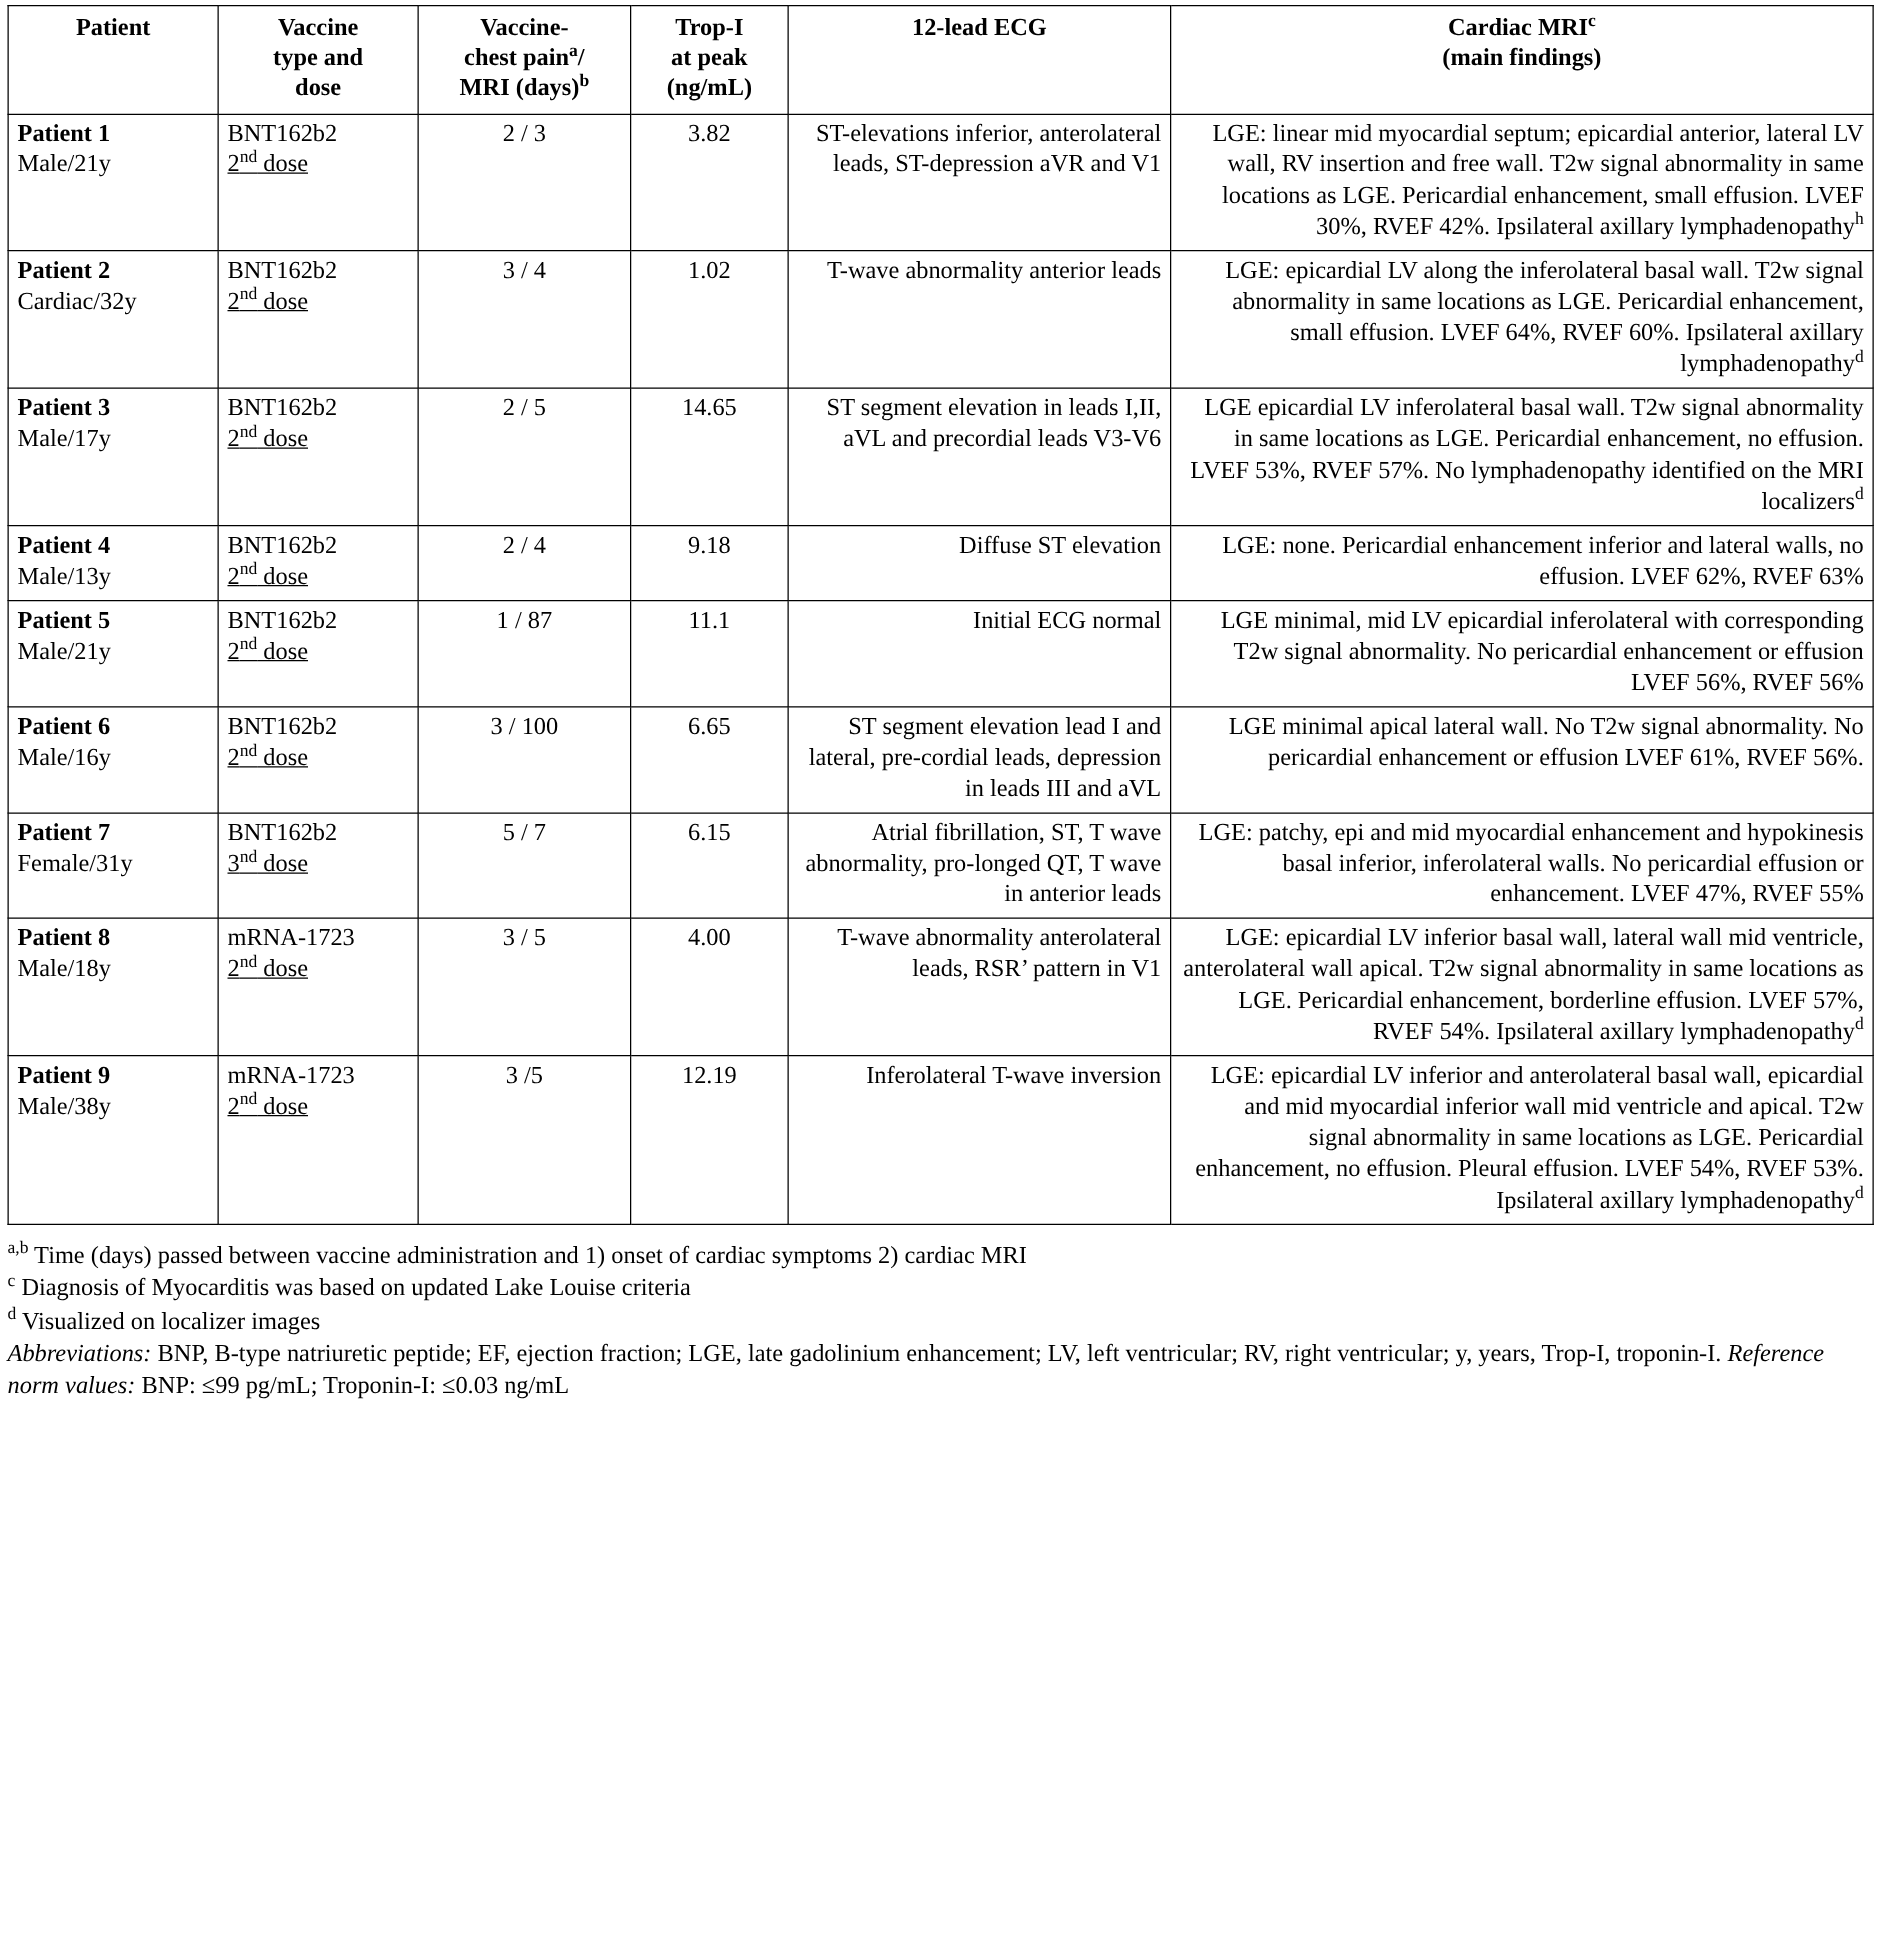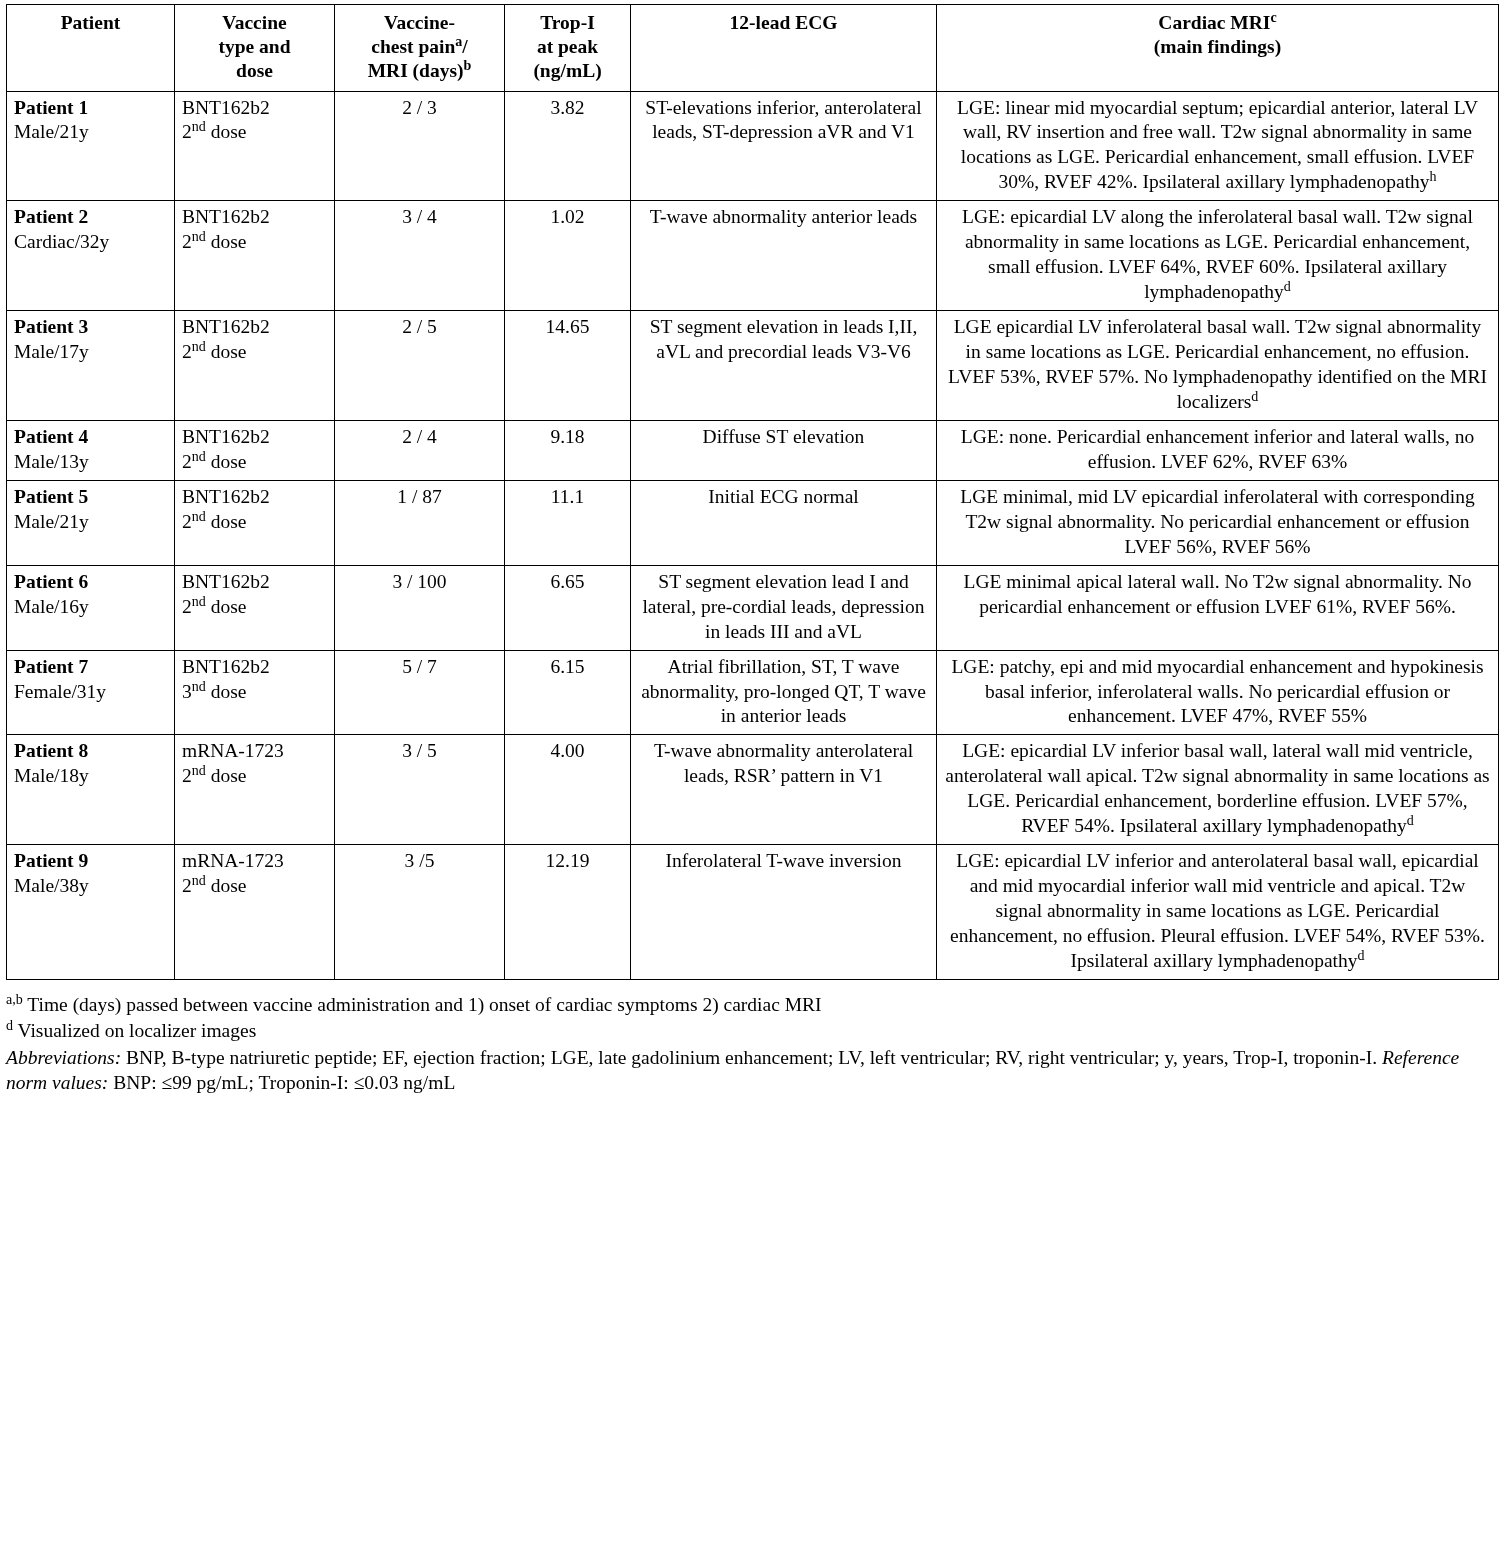--- a/index.html
+++ b/index.html
@@ -51,26 +51,26 @@
     font-weight: bold;
     display: block;
   }
   td.cell-patient .pdemo {
     display: block;
   }
   td.cell-vaccine {
     text-align: left;
   }
   td.cell-vaccine .vtype { display: block; }
-  td.cell-vaccine .vdose { display: block; }
+  td.cell-vaccine .vdose { display: block; text-decoration: underline; }
   td.cell-days, td.cell-trop {
     text-align: center;
   }
   td.cell-ecg, td.cell-mri {
-    text-align: center;
+    text-align: right;
     hyphens: none;
   }
   sup {
     font-size: 0.72em;
     vertical-align: super;
     line-height: 0;
   }
   .footnotes {
     width: 1492px;
     font-size: 19.5px;
@@ -268,17 +268,18 @@
         <td class="cell-trop">12.19</td>
         <td class="cell-ecg">Inferolateral T-wave inversion</td>
         <td class="cell-mri"><span>LGE: epicardial LV inferior and anterolateral basal wall, epicardial and mid myocardial inferior wall mid ventricle and apical. T2w signal abnormality in same locations as LGE. Pericardial enhancement, no effusion. Pleural effusion. LVEF 54%, RVEF 53%. Ipsilateral axillary lymphadenopathy</span><sup>d</sup></td>
       </tr>
 
     </tbody>
   </table>
 
   <div class="footnotes">
     <span class="fn"><span class="fnmark">a,b</span><span> Time (days) passed between vaccine administration and 1) onset of cardiac symptoms 2) cardiac MRI</span></span>
+    <span class="fn"><span class="fnmark">c</span><span> Diagnosis of Myocarditis was based on updated Lake Louise criteria</span></span>
     <span class="fn"><span class="fnmark">d</span><span> Visualized on localizer images</span></span>
     <span class="fn"><em>Abbreviations:</em><span> BNP, B-type natriuretic peptide; EF, ejection fraction; LGE, late gadolinium enhancement; LV, left ventricular; RV, right ventricular; y, years, Trop-I, troponin-I. </span><em>Reference norm values:</em><span> BNP: ≤99 pg/mL; Troponin-I: ≤0.03 ng/mL</span></span>
   </div>
 
 </div>
 
 </body></html>

